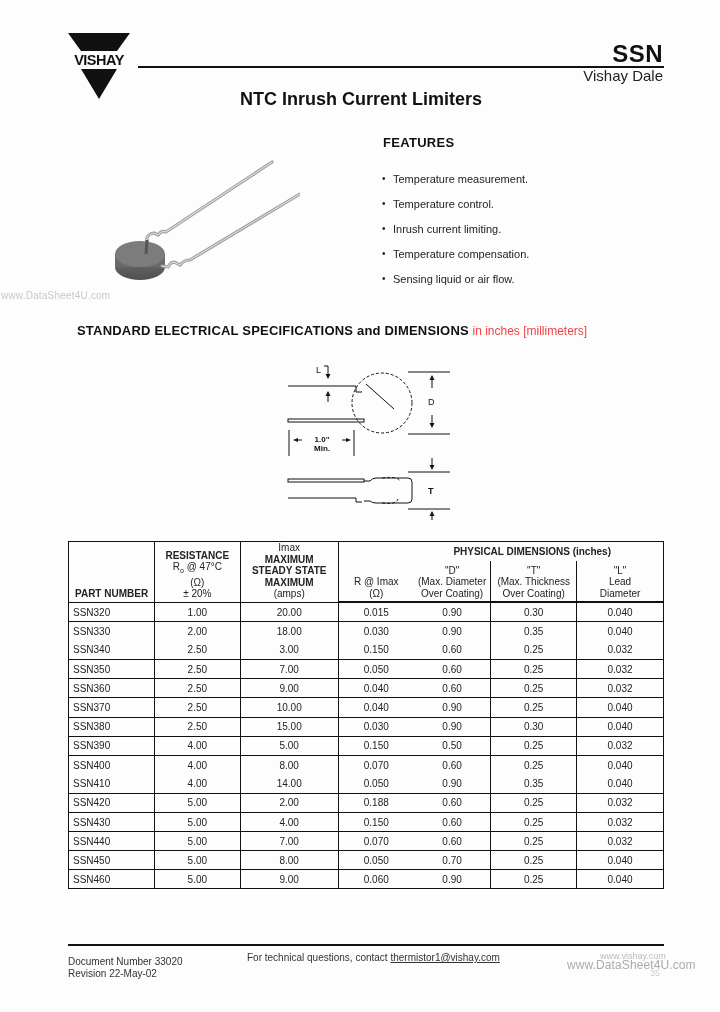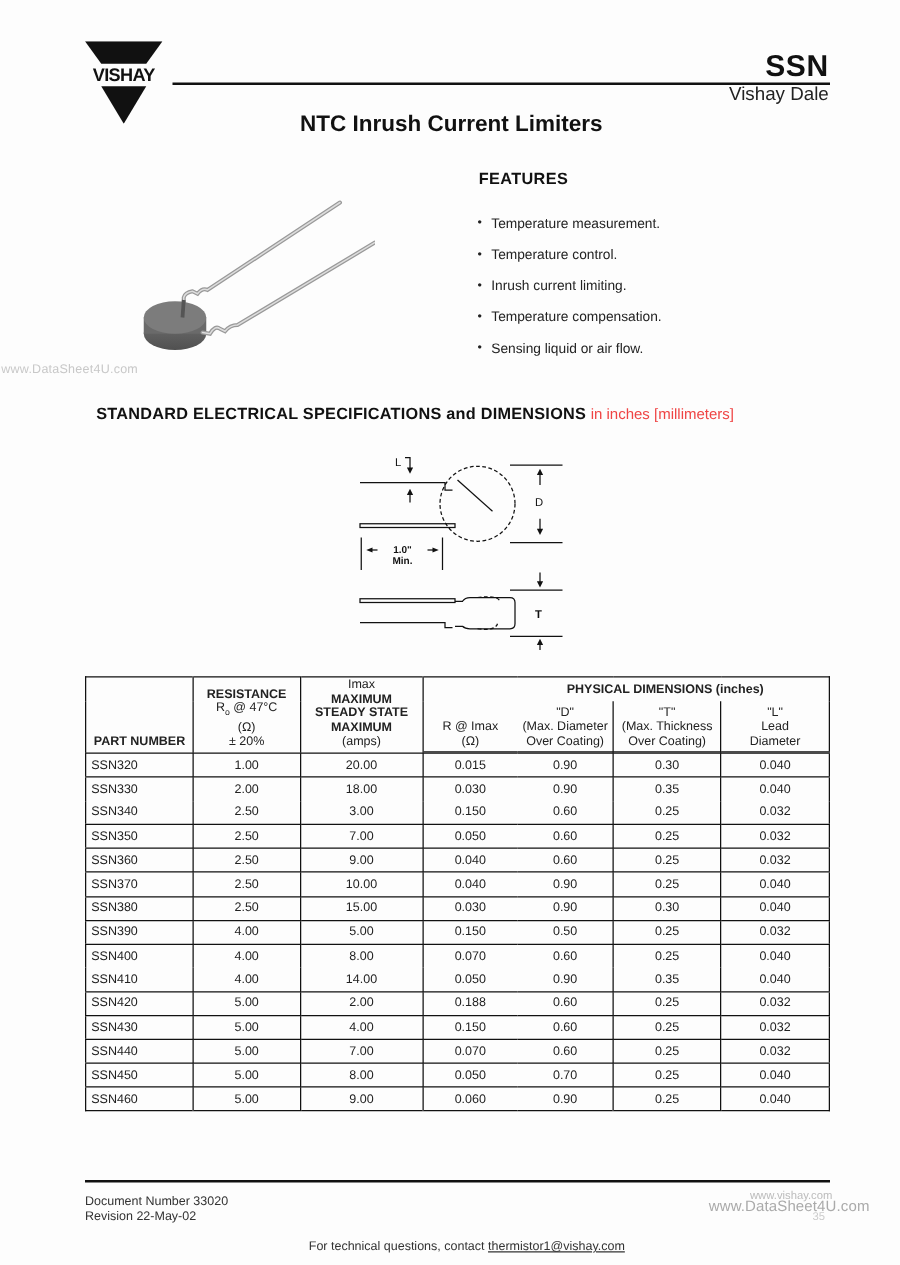--- a/index.html
+++ b/index.html
@@ -42,21 +42,21 @@
   .spec-table td:first-child { text-align: left; padding-left: 4px; }
   .vl { border-right: 1px solid #111; }
   .spec-table thead tr.last th { border-bottom: 1px solid #111; }
   .spec-table tbody tr.sep td { border-bottom: 1px solid #111; }
   .phys-title { font-weight: bold !important; vertical-align: top !important; padding-top: 4px !important; }
   .sub { font-size: 7px; vertical-align: sub; }
 
   
   .footer-rule { left: 68px; top: 944px; width: 596px; height: 2px; background: #111; }
   .doc-number { left: 68px; top: 912px; font-size: 10px; color: #333; line-height: 12px; margin-top: 44px; }
-  .contact { left: 247px; top: 952px; font-size: 10px; color: #333; margin-top: 40px; }
+  .contact { left: 247px; top: 952px; font-size: 10px; color: #333; }
   .contact a { color: #333; text-decoration: underline; }
   .site { left: 600px; top: 951px; font-size: 9px; color: #bbb; }
   .watermark-right { left: 567px; top: 958px; font-size: 12px; color: #aaa; letter-spacing: 0.1px; }
   .page-num { left: 650px; top: 968px; font-size: 9px; color: #ccc; }
 </style>
 </head>
 <body>
 
 <svg class="abs logo" viewBox="0 0 62 66">
   <polygon points="0,0 62,0 49,18 13,18" fill="#111"></polygon>

